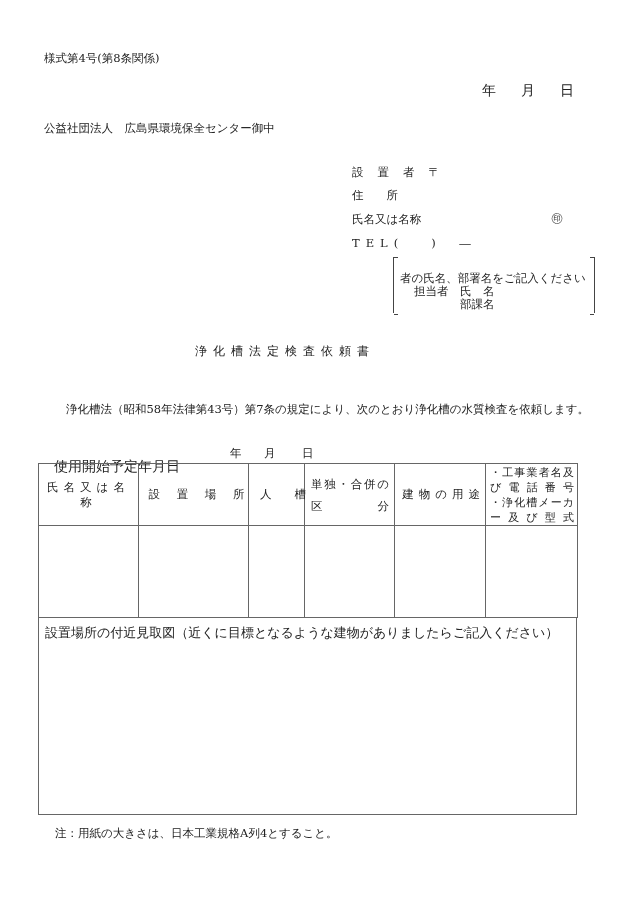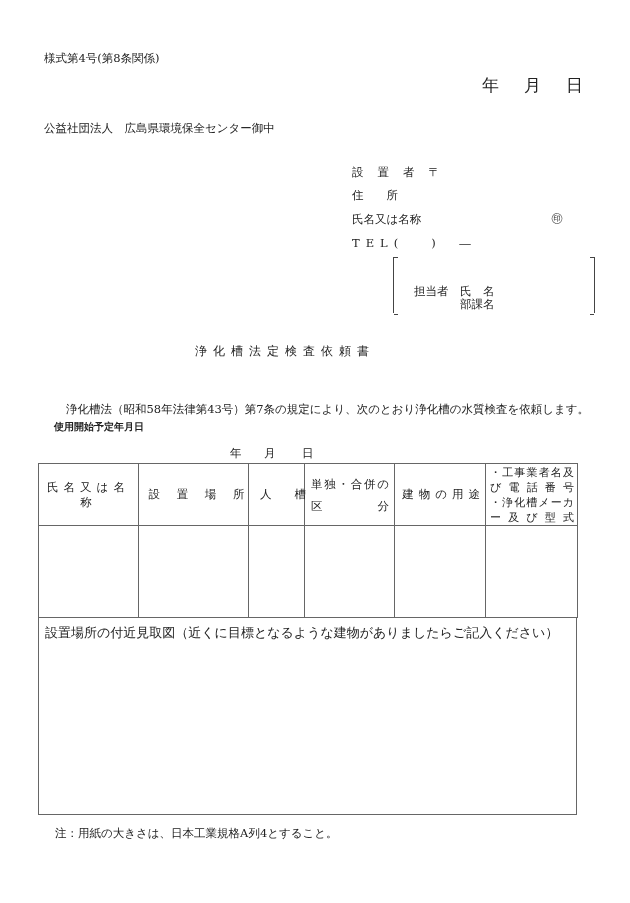--- a/index.html
+++ b/index.html
@@ -11,21 +11,21 @@
       width: 630px;
       height: 903px;
       position: relative;
       overflow: hidden;
       font-family: "DejaVu Serif", "Liberation Serif", serif;
       color: #222;
       font-size: 11.5px;
     }
     .abs { position: absolute; white-space: nowrap; }
     .form-no { left: 44px; top: 51px; font-size: 11.5px; }
-    .date-line { left: 482px; top: 74px; font-size: 17px; text-decoration: underline; }
+    .date-line { left: 482px; top: 82px; font-size: 14px; text-decoration: underline; }
     .date-line span { display: inline-block; }
     .addressee { left: 44px; top: 121px; font-size: 11.5px; }
 
     .applicant { left: 352px; font-size: 11.5px; }
     .app-1 { top: 165px; letter-spacing: 14px; }
     .app-2 { top: 188px; }
     .app-3 { top: 212px; }
     .app-4 { top: 236px; letter-spacing: 6px; }
     .seal { left: 551px; top: 210px; font-size: 12px; }
 
@@ -45,21 +45,21 @@
       border-top: 1px solid #444;
       border-bottom: 1px solid #444;
     }
     .note-box:before { left: 0; }
     .note-box:after { right: 0; }
     .note-box .ln { position: absolute; white-space: nowrap; }
 
     .doc-title { left: 0; width: 564px; top: 343px; text-align: center; font-size: 12px; letter-spacing: 6px; padding-left: 6px; box-sizing: border-box; }
     .body-text { left: 66px; top: 402px; font-size: 11.5px; }
 
-    .start-date { left: 54px; top: 420px; font-size: 10px; font-weight: bold; }
+    .start-date { left: 54px; top: 458px; font-size: 14px; }
     .start-y { left: 230px; top: 446px; }
     .start-m { left: 264px; top: 446px; }
     .start-d { left: 302px; top: 446px; }
 
     table.main {
       position: absolute;
       left: 38px; top: 463px;
       width: 540px;
       border-collapse: collapse;
       table-layout: fixed;
@@ -107,20 +107,21 @@
 
 <div class="abs addressee">公益社団法人　広島県環境保全センター御中</div>
 
 <div class="abs applicant app-1">設置者〒</div>
 <div class="abs applicant app-2"><span>住　　所</span></div>
 <div class="abs applicant app-3">氏名又は名称</div>
 <div class="abs seal">㊞</div>
 <div class="abs applicant app-4">TEL(　 )　―</div>
 
 <div class="abs note-box">
+  <div class="ln" style="left:6px;top:15px">者の氏名、部署名をご記入ください</div>
   <div class="ln" style="left:20px;top:28px">担当者　氏　名</div>
   <div class="ln" style="left:66px;top:41px">部課名</div>
 </div>
 
 <div class="abs doc-title">浄化槽法定検査依頼書</div>
 
 <div class="abs body-text">浄化槽法（昭和58年法律第43号）第7条の規定により、次のとおり浄化槽の水質検査を依頼します。</div>
 
 <div class="abs start-date">使用開始予定年月日</div>
 <div class="abs start-y">年</div>

